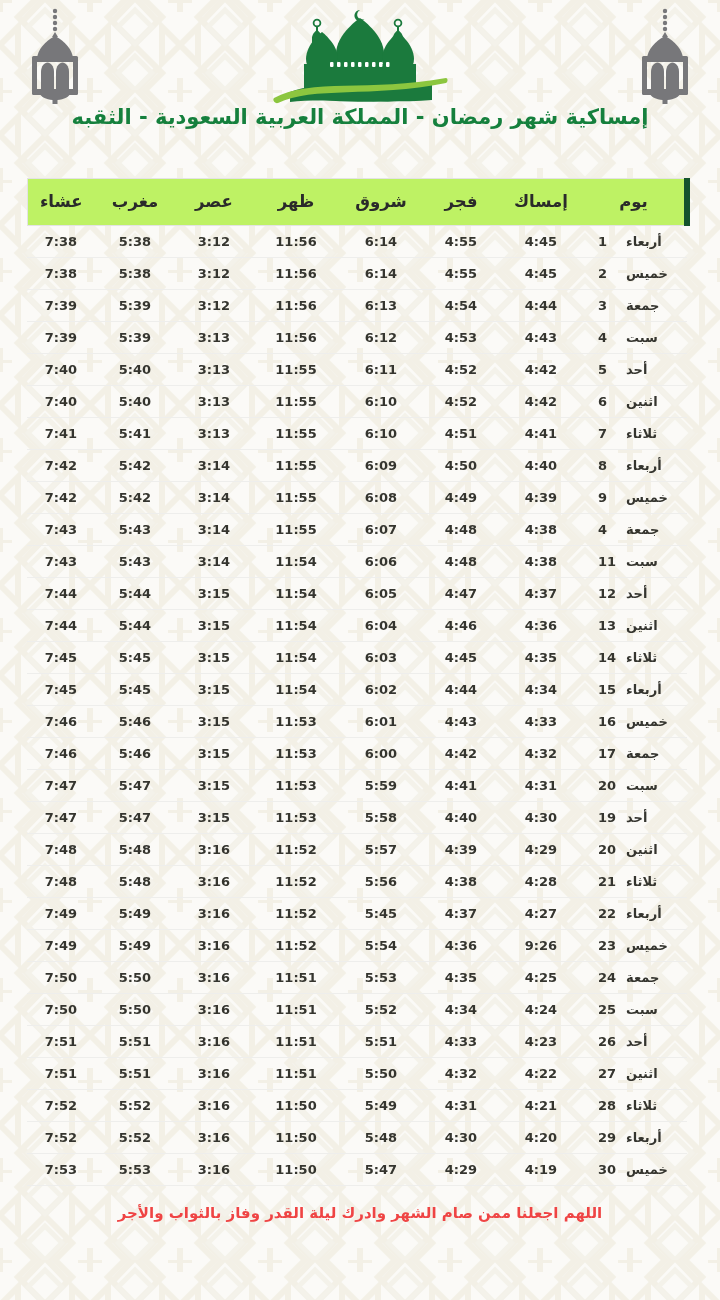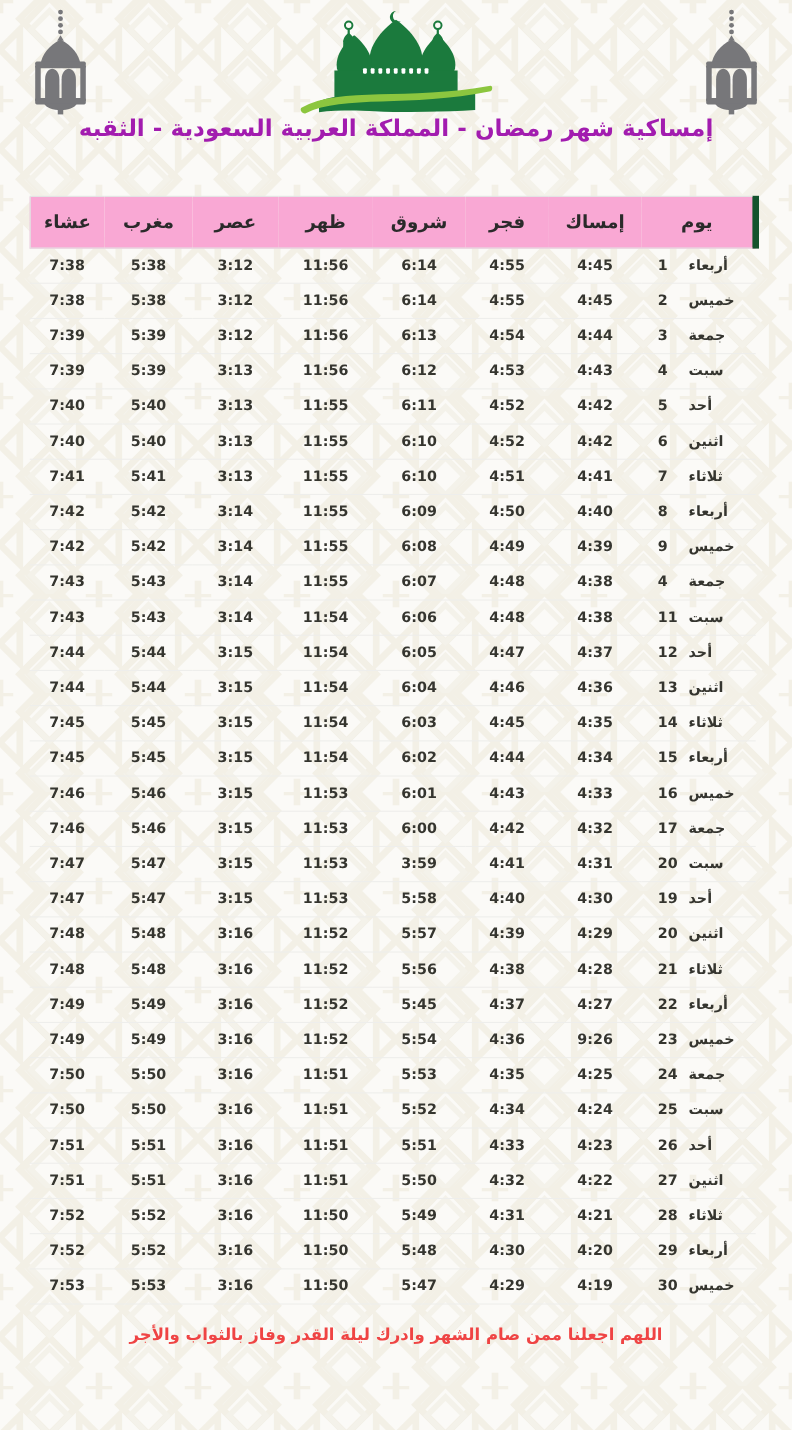--- a/index.html
+++ b/index.html
@@ -63,37 +63,37 @@
 
   .title {
     position: absolute;
     top: 104px;
     left: 60px;
     right: 60px;
     text-align: center;
     font-size: 21px;
     font-weight: bold;
     line-height: 1.28;
-    color: #a21caf;
+    color: #15803d;
     letter-spacing: 0px;
   }
 
   
   .table-wrap {
     margin: 8px 30px 0 30px;
   }
 
   table.imsakia {
     width: 660px;
     border-collapse: collapse;
     table-layout: fixed;
   }
 
   table.imsakia thead th {
-    background: #f9a8d4;
+    background: #bef264;
     border: 1px solid #e3e3e3;
     border-left: none;
     border-right: none;
     font-size: 16.5px;
     font-weight: bold;
     color: #2a2a2a;
     padding: 13px 0 14px 0;
     text-align: center;
     vertical-align: middle;
   }
@@ -480,21 +480,21 @@
             <td>6:00</td>
             <td>11:53</td>
             <td>3:15</td>
             <td>5:46</td>
             <td>7:46</td>
           </tr>
           <tr>
             <td class="day-cell"><span class="day-name">سبت</span><span class="day-num">20</span></td>
             <td>4:31</td>
             <td>4:41</td>
-            <td>3:59</td>
+            <td>5:59</td>
             <td>11:53</td>
             <td>3:15</td>
             <td>5:47</td>
             <td>7:47</td>
           </tr>
           <tr>
             <td class="day-cell"><span class="day-name">أحد</span><span class="day-num">19</span></td>
             <td>4:30</td>
             <td>4:40</td>
             <td>5:58</td>

